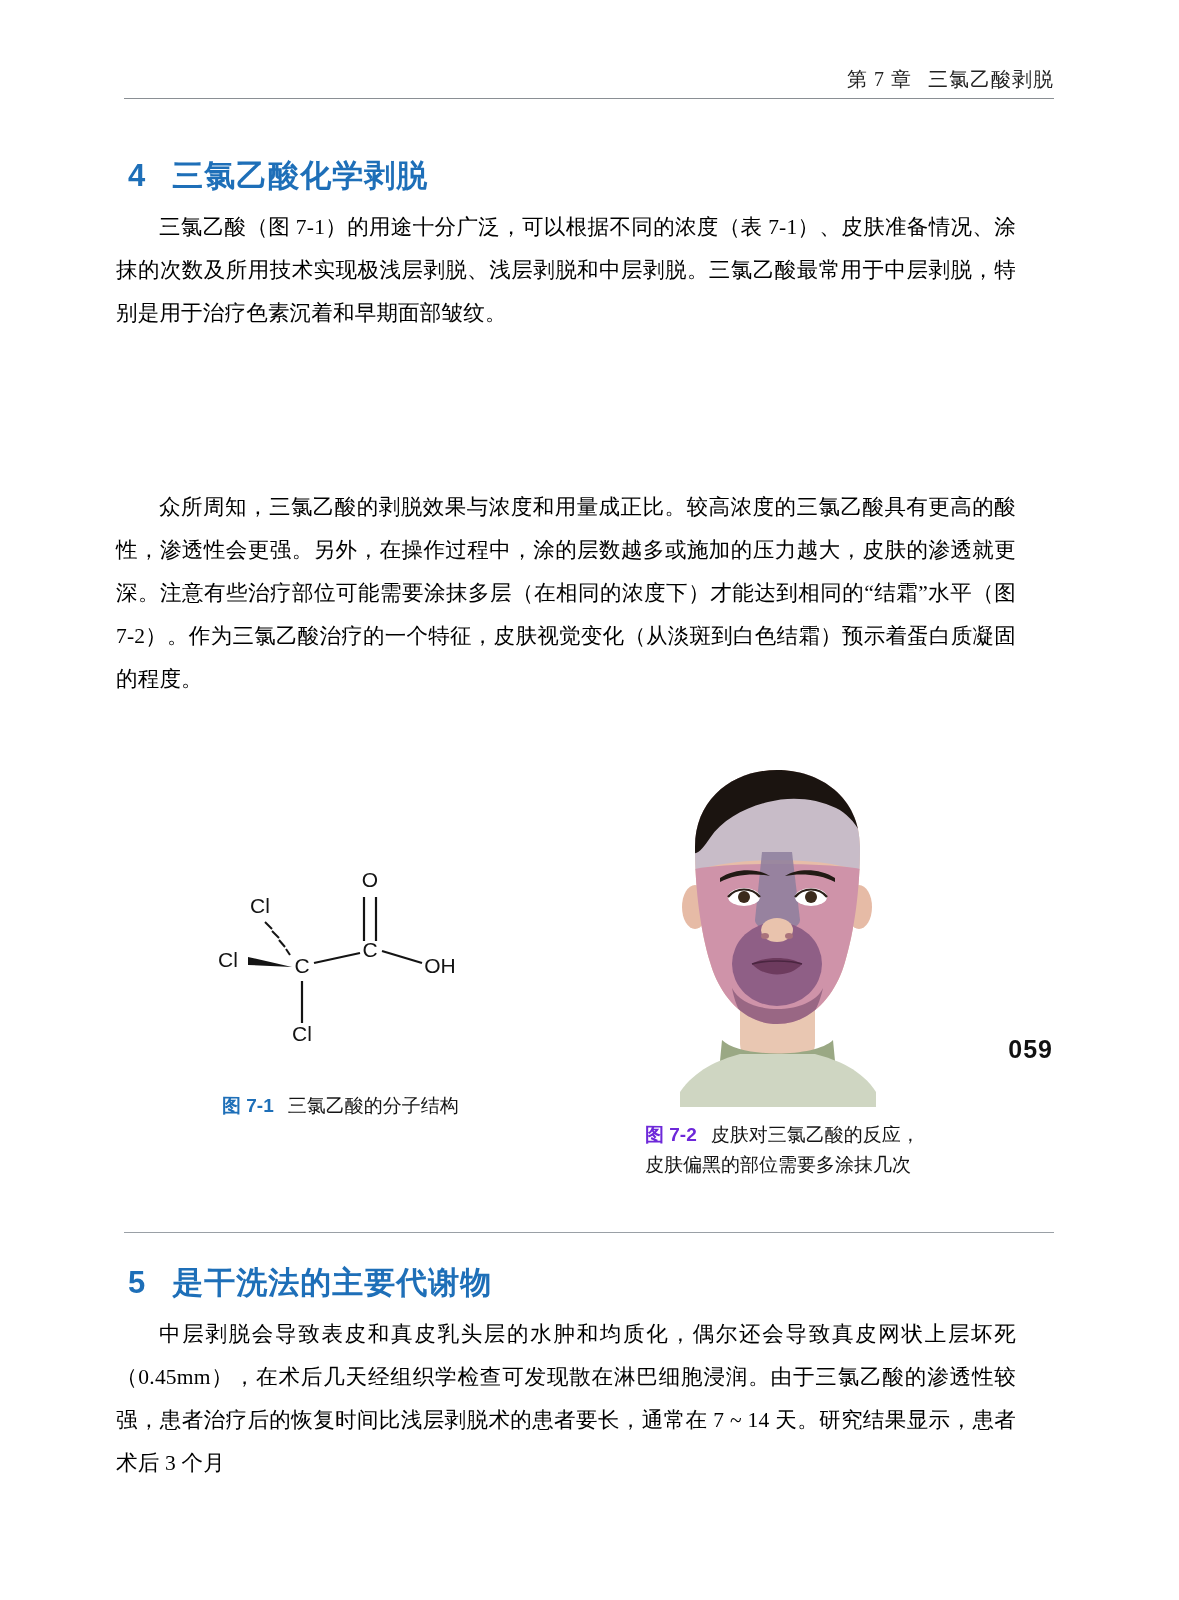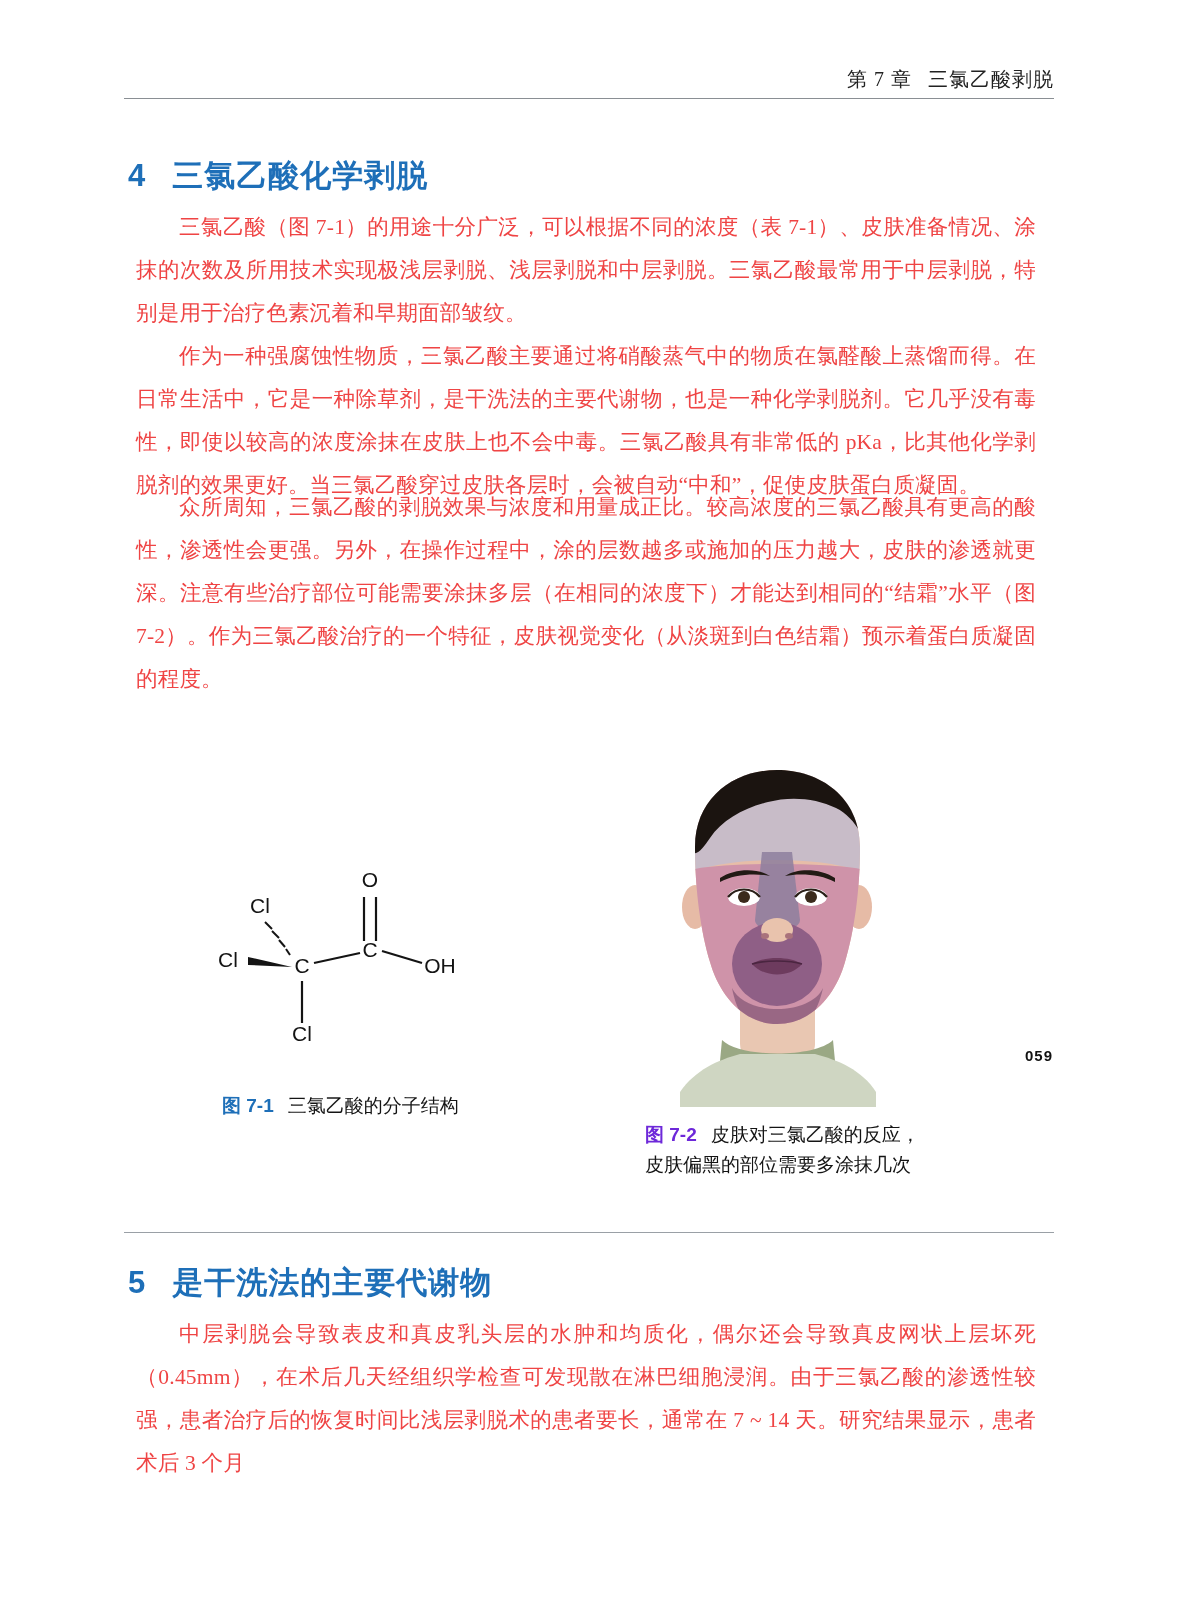--- a/index.html
+++ b/index.html
@@ -50,27 +50,27 @@
     font-size: 31px;
     letter-spacing: 1px;
     white-space: nowrap;
   }
   .sec-head .num { margin-right: 26px; }
 
   
   .para {
     position: absolute;
     width: 900px;
-    left: 136px;
+    left: 116px;
     font-size: 21.5px;
     line-height: 43px;
     text-align: justify;
     text-justify: inter-ideograph;
     text-indent: 2em;
-    color: #ef4444;
+    color: #000000;
     letter-spacing: 0.2px;
   }
 
   
   .fig1 {
     position: absolute;
     left: 210px;
     top: 845px;
     width: 300px;
     height: 200px;
@@ -125,42 +125,41 @@
     height: 1px;
     background: #9aa0a6;
   }
 
   
   .folio {
     position: absolute;
     right: 126px;
     bottom: 72px;
     font-family: "Liberation Sans", "DejaVu Sans", sans-serif;
-    font-size: 15px;
+    font-size: 25px;
     font-weight: bold;
     letter-spacing: 1px;
     color: #111;
   }
 </style>
 </head>
 <body>
 
 <div class="page">
 
   <div class="runhead">
     <span class="chap-no">第 7 章</span><span>三氯乙酸剥脱</span>
   </div>
   <div class="head-rule"></div>
 
   <div class="sec-head" style="left:128px; top:155px;">
     <span class="num">4</span><span>三氯乙酸化学剥脱</span>
   </div>
 
   <div class="para" style="top:206px;">三氯乙酸（图 7-1）的用途十分广泛，可以根据不同的浓度（表 7-1）、皮肤准备情况、涂抹的次数及所用技术实现极浅层剥脱、浅层剥脱和中层剥脱。三氯乙酸最常用于中层剥脱，特别是用于治疗色素沉着和早期面部皱纹。</div>
-  <div class="para" style="top:335px;">作为一种强腐蚀性物质，三氯乙酸主要通过将硝酸蒸气中的物质在氯醛酸上蒸馏而得。在日常生活中，它是一种除草剂，是干洗法的主要代谢物，也是一种化学剥脱剂。它几乎没有毒性，即使以较高的浓度涂抹在皮肤上也不会中毒。三氯乙酸具有非常低的 pKa，比其他化学剥脱剂的效果更好。当三氯乙酸穿过皮肤各层时，会被自动“中和”，促使皮肤蛋白质凝固。</div>
   <div class="para" style="top:486px;">众所周知，三氯乙酸的剥脱效果与浓度和用量成正比。较高浓度的三氯乙酸具有更高的酸性，渗透性会更强。另外，在操作过程中，涂的层数越多或施加的压力越大，皮肤的渗透就更深。注意有些治疗部位可能需要涂抹多层（在相同的浓度下）才能达到相同的“结霜”水平（图 7-2）。作为三氯乙酸治疗的一个特征，皮肤视觉变化（从淡斑到白色结霜）预示着蛋白质凝固的程度。</div>
 
   <div class="fig1">
     <svg width="300" height="200" viewBox="0 0 300 200" xmlns="http://www.w3.org/2000/svg">
       <g font-family="Liberation Sans, DejaVu Sans, sans-serif" font-size="21" fill="#141414">
 
         <text x="92" y="128" text-anchor="middle">C</text>
 
         <text x="160" y="112" text-anchor="middle">C</text>
 

